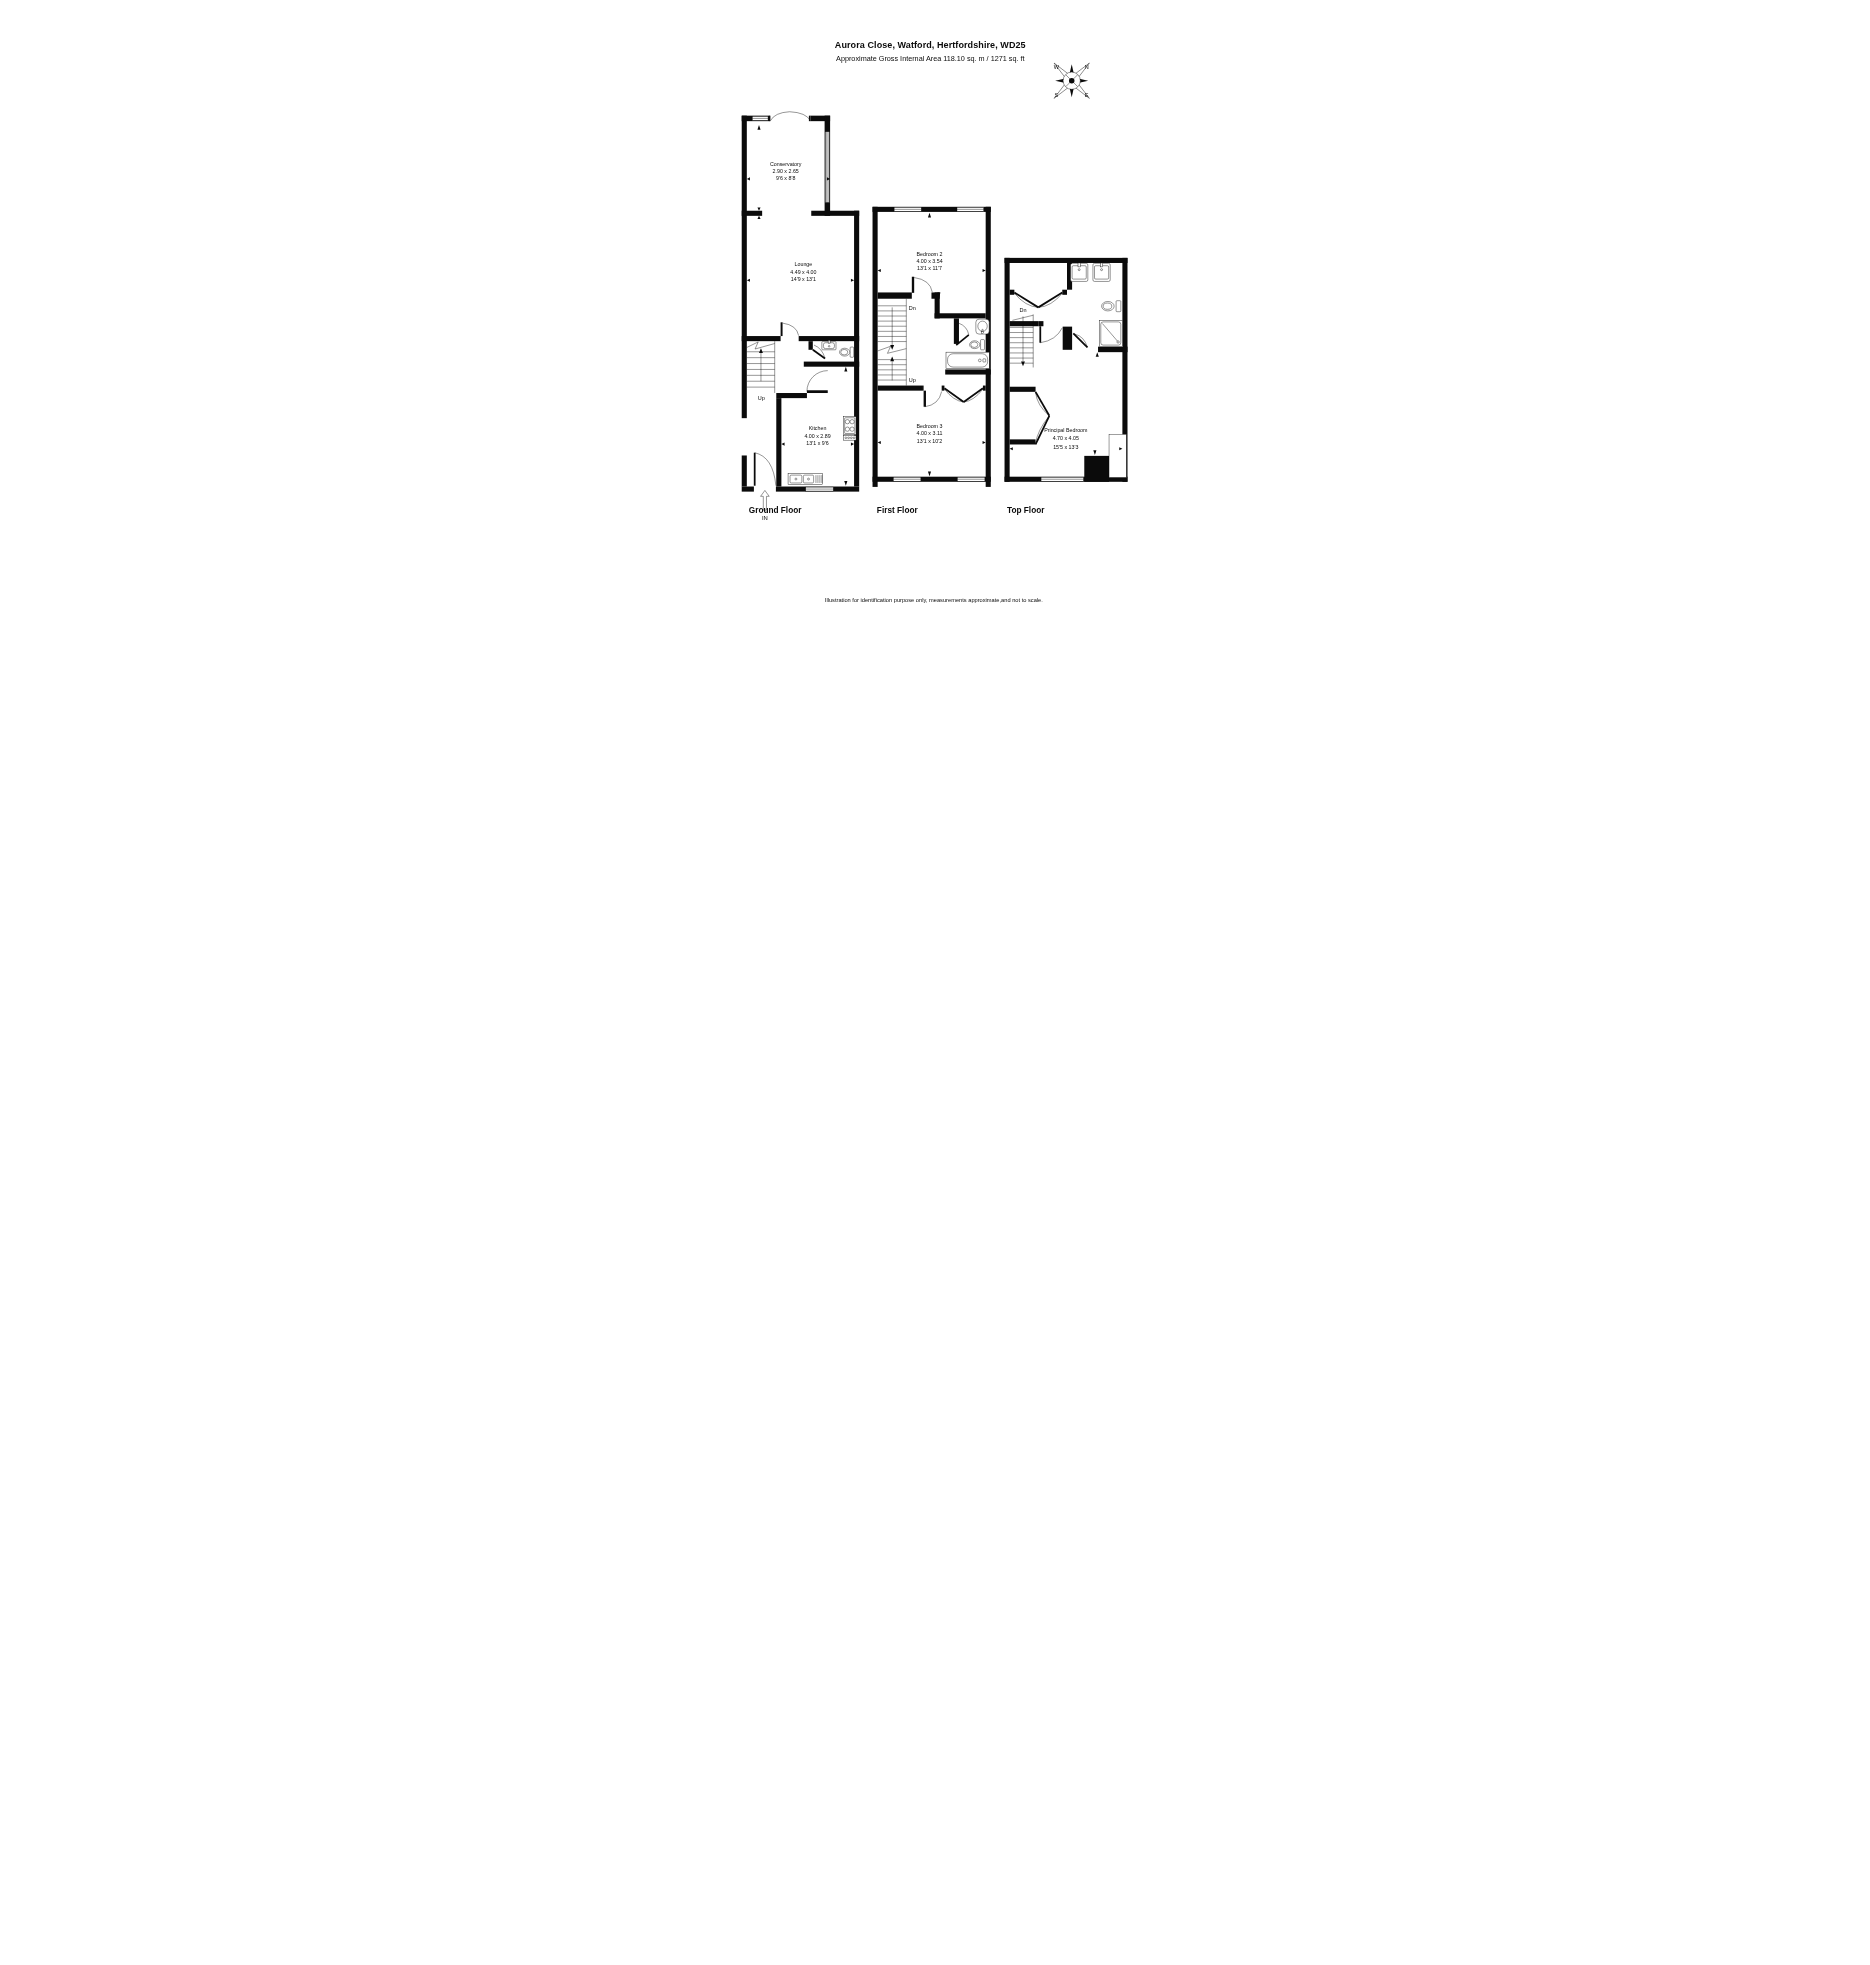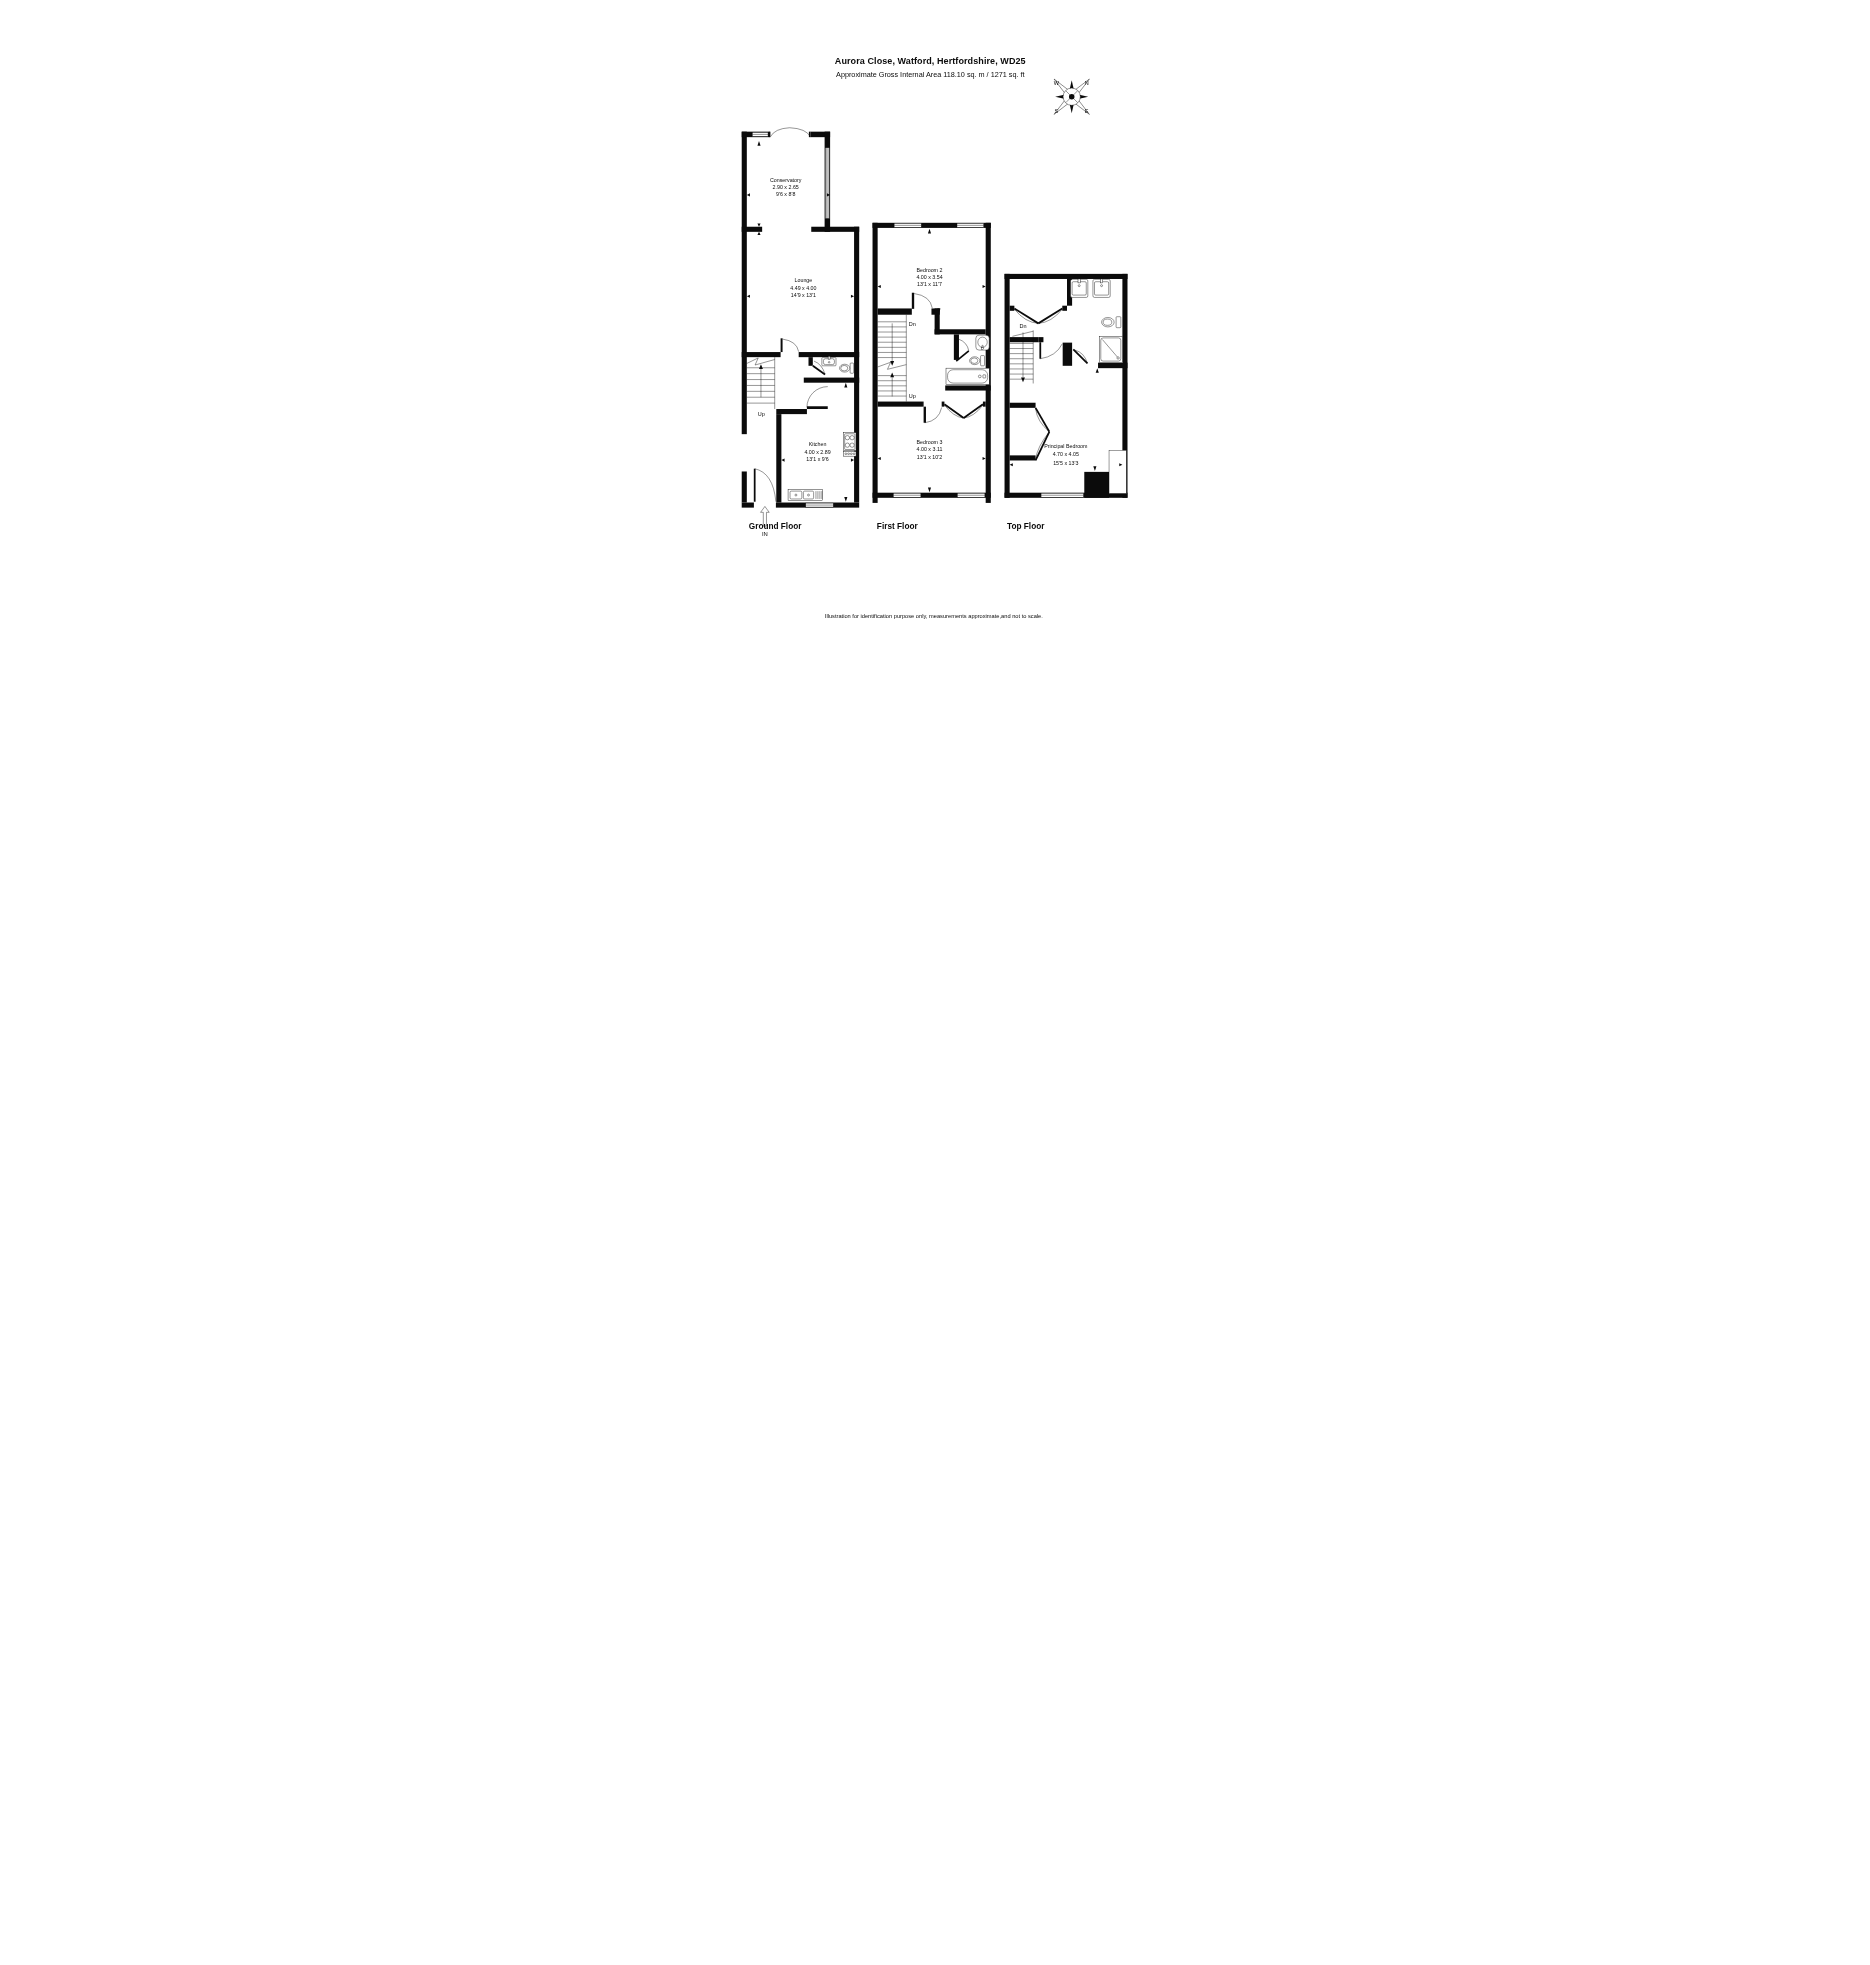--- a/index.html
+++ b/index.html
@@ -1,16 +1,16 @@
 <!DOCTYPE html>
 <html style="font-size:6.3px"><head>
 <meta charset="utf-8">
 <style>
   html,body{margin:0;padding:0;background:#ffffff;}
-  #page{position:relative;width:440px;height:623px;background:#fff;margin:16px auto;}
+  #page{position:relative;width:440px;height:623px;background:#fff;margin:0 auto;}
   svg{display:block;}
   text{font-family:"Liberation Sans",sans-serif;fill:#0b0b0b;}
   .title{font-size:23px;font-weight:bold;text-anchor:middle;letter-spacing:.2px;}
   .subtitle{font-size:18.5px;text-anchor:middle;}
   .room-name,.room-dim{font-size:13.5px;text-anchor:middle;}
   .floor-label{font-size:21px;font-weight:bold;text-anchor:middle;}
   .stair-label{font-size:14px;text-anchor:middle;}
   .in-label{font-size:15px;text-anchor:middle;}
   .compass-letter{font-size:14px;text-anchor:middle;}
   .disclaimer{font-size:14.5px;text-anchor:middle;}

